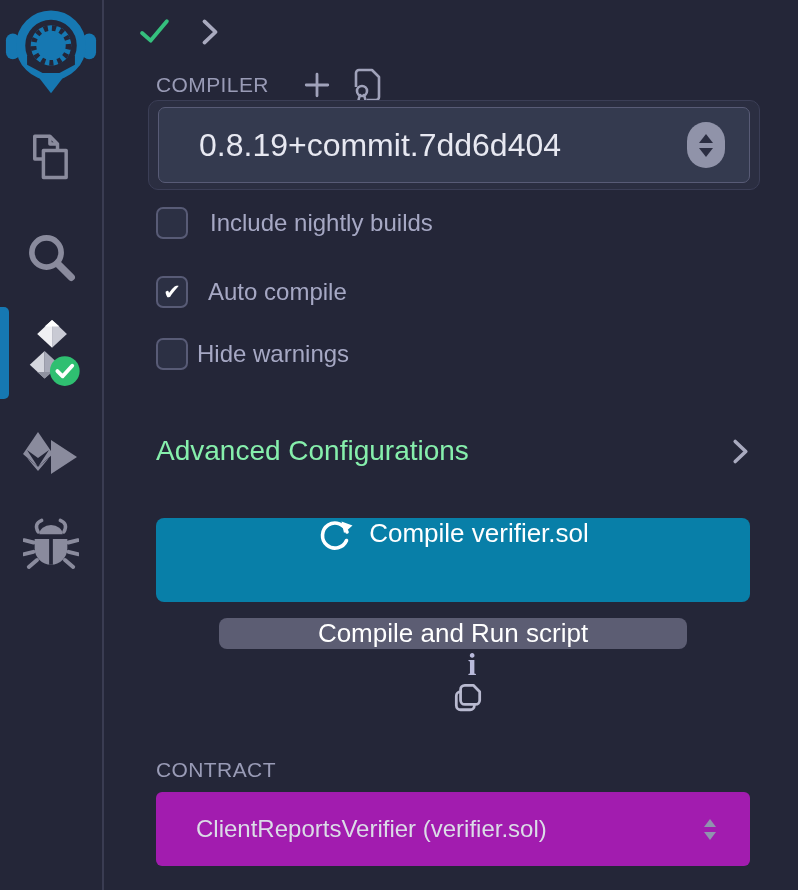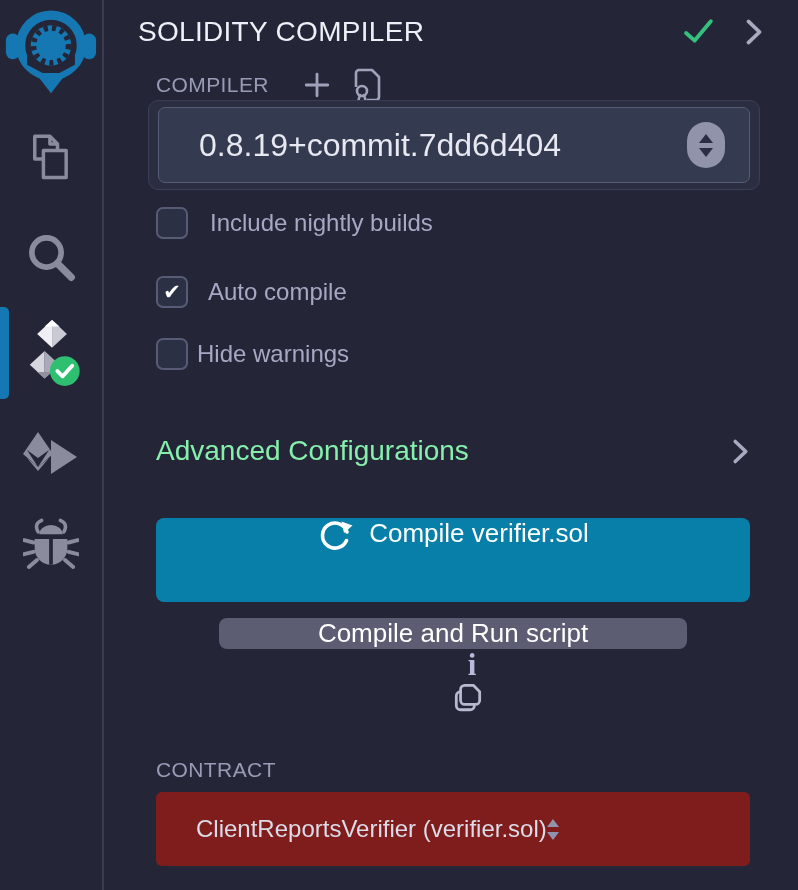--- a/index.html
+++ b/index.html
@@ -90,22 +90,22 @@
   }
   .info-glyph {
     margin-left:38px; font-family:"Liberation Serif","DejaVu Serif",serif;
     font-weight:bold; font-size:31px; color:#b9badb; cursor:pointer; line-height:1;
   }
   .copy-after { margin-left:30px; cursor:pointer; }
   
   .contract-label { margin-top:54px; height:24px; }
   .contract-select {
     margin-top:10px; height:74px; width:100%;
-    background:#7f1d1d; border-radius:6px;
-    display:flex; align-items:center; 
+    background:#a21caf; border-radius:6px;
+    display:flex; align-items:center; justify-content:space-between;
     padding:0 34px 0 40px; cursor:pointer;
   }
   .contract-select .sel-text { font-size:24px; color:#dbdce7; }
   .arrow-stack { display:flex; flex-direction:column; align-items:center; gap:5px; }
   .atri-up   { width:0; height:0; border-left:6px solid transparent; border-right:6px solid transparent; border-bottom:8px solid #9093ae; }
   .atri-down { width:0; height:0; border-left:6px solid transparent; border-right:6px solid transparent; border-top:8px solid #9093ae; }
 </style>
 </head>
 <body>
 
@@ -175,21 +175,20 @@
       <line x1="36" y1="36" x2="43" y2="42" stroke="#8a8b9d" stroke-width="3.4" stroke-linecap="round"></line>
       <path d="M10,18 h28 v8 a14,14 0 0 1 -28,0 z" fill="#8a8b9d"></path>
       <rect x="22.4" y="16" width="3.2" height="24" fill="#242638"></rect>
     </svg>
   </div>
 </div>
 
 <div class="main">
 
   <div class="header-row">
-    <div class="page-title">SOLIDITY COMPILER</div>
     <div class="header-icons">
       <svg width="34" height="28" viewBox="0 0 30 26">
         <path d="M3,14 L11,21 L26,3" fill="none" stroke="#35c07e" stroke-width="3.6" stroke-linecap="round" stroke-linejoin="round"></path>
       </svg>
       <svg width="20" height="28" viewBox="0 0 18 25">
         <path d="M4,3 L14,12.5 L4,22" fill="none" stroke="#a9aabf" stroke-width="3.4" stroke-linecap="round" stroke-linejoin="round"></path>
       </svg>
     </div>
   </div>
 

